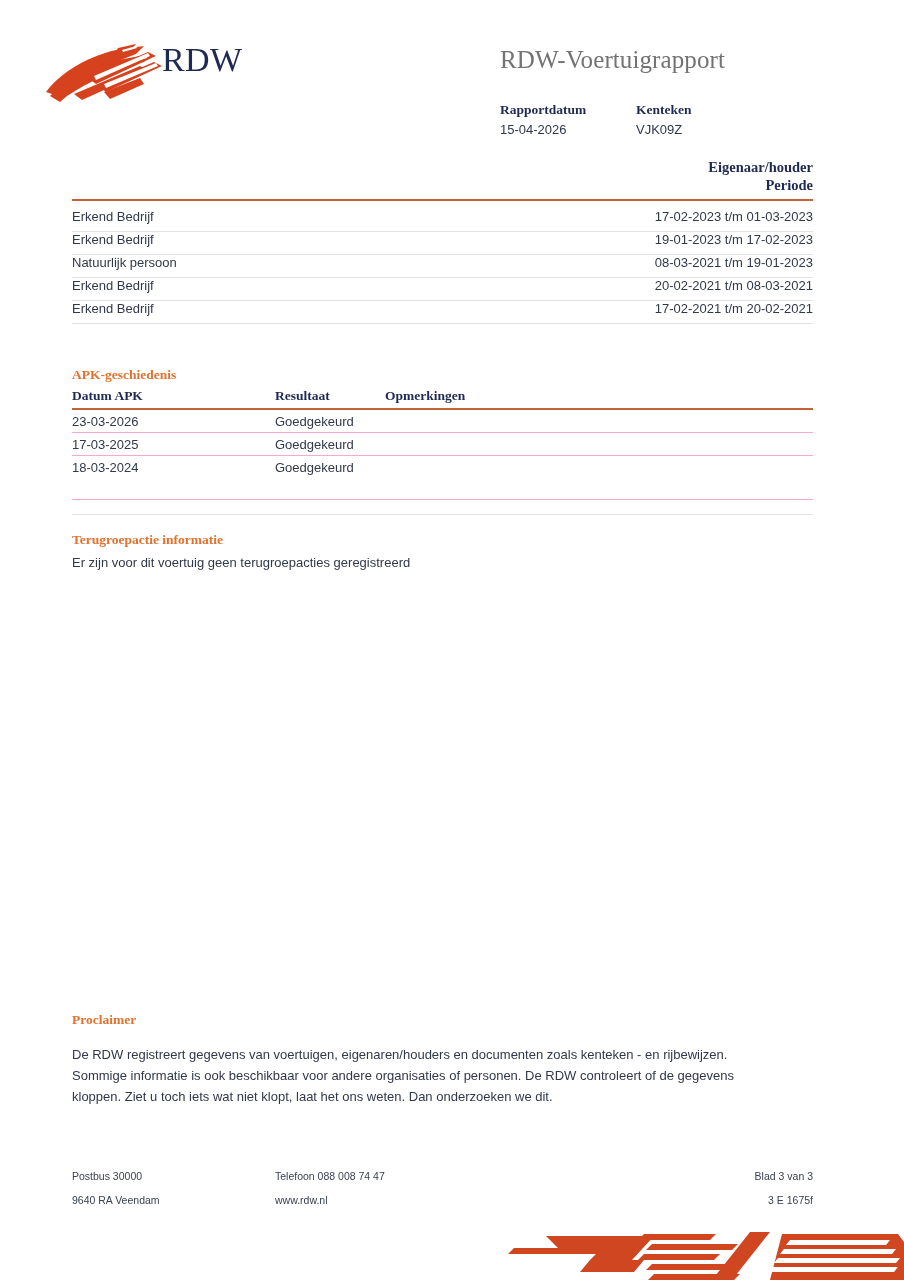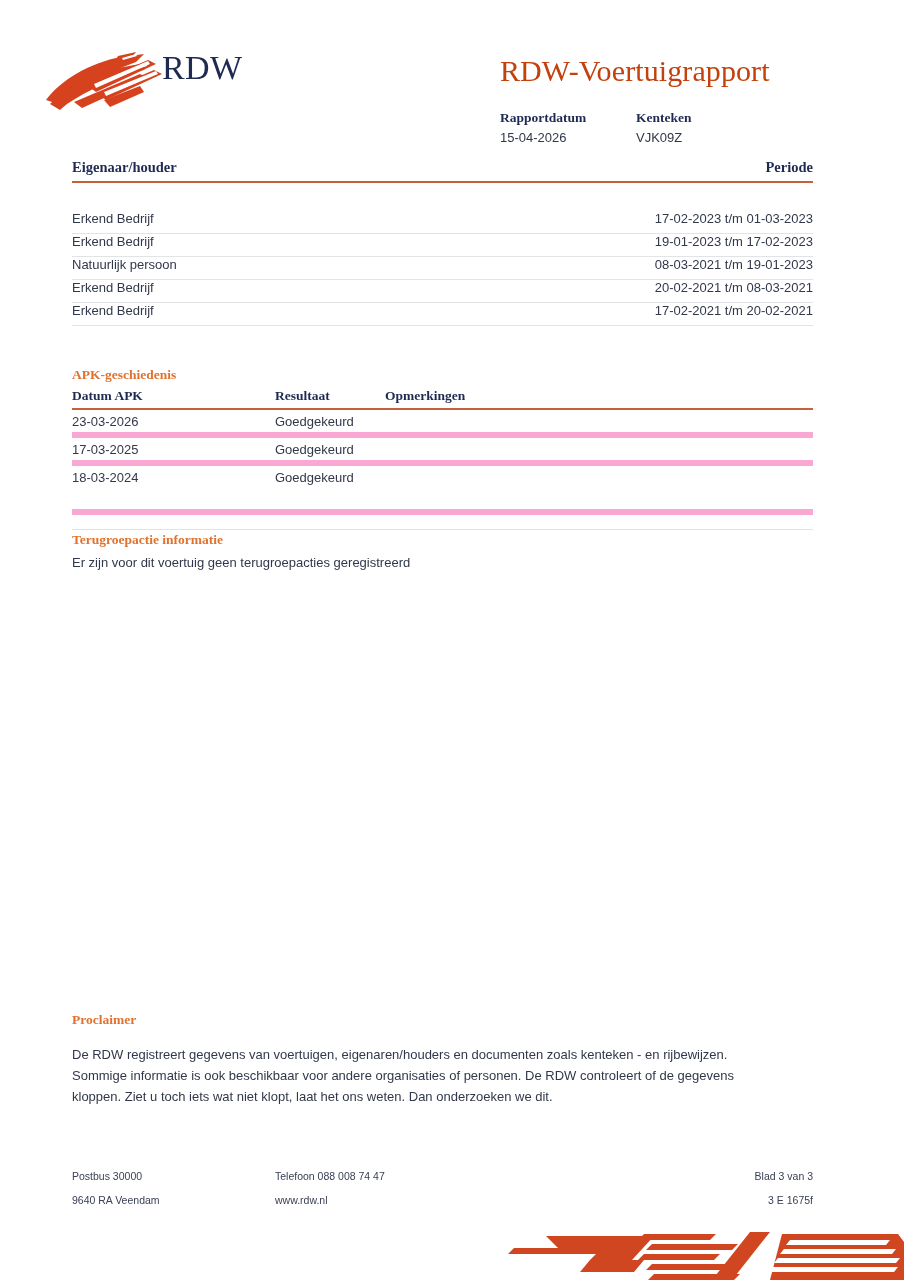--- a/index.html
+++ b/index.html
@@ -21,21 +21,21 @@
   .page {
     position: absolute;
     inset: 0;
     width: 904px;
     height: 1280px;
   }
 
   
   .header {
     position: absolute;
-    left: 0; top: 12px;
+    left: 0; top: 4px;
     width: 904px; height: 150px;
   }
   .logo-wrap {
     position: absolute;
     left: 44px; top: 36px;
     width: 250px; height: 62px;
   }
   .logo-mark {
     position: absolute;
     left: 0; top: 2px;
@@ -48,22 +48,22 @@
     font-size: 34px;
     letter-spacing: 0.4px;
     color: #1f2a52;
     line-height: 1;
   }
 
   .doc-title {
     position: absolute;
     left: 500px; top: 42px;
     font-family: "Liberation Serif", "DejaVu Serif", serif;
-    font-size: 30px;
-    color: #c2410c;
+    font-size: 25px;
+    color: #737373;
     letter-spacing: 0.1px;
     white-space: nowrap;
   }
 
   .meta {
     position: absolute;
     left: 500px; top: 98px;
     width: 360px;
   }
   .meta-col {
@@ -115,22 +115,23 @@
   .owner-sec {
     position: absolute;
     left: 72px; top: 158px;
     width: 741px;
   }
   .owner-head {
     display: flex;
     justify-content: space-between;
     align-items: flex-end;
     padding-bottom: 5px;
-  }
-  .owner-rows { margin-top: 28px; }
+    flex-direction: column;
+  }
+  .owner-rows { margin-top: 8px; }
   .owner-row {
     display: flex;
     justify-content: space-between;
     align-items: baseline;
     height: 22px;
     border-bottom: 1px solid #e2e3e7;
     font-size: 13px;
     color: #31384a;
   }
   .owner-row .who { white-space: nowrap; }
@@ -147,21 +148,21 @@
     position: relative;
     height: 20px;
     font-family: "Liberation Serif", "DejaVu Serif", serif;
     font-weight: bold;
     font-size: 13.5px;
     color: #1f2a52;
   }
   .apk-colhead span { position: absolute; top: 0; white-space: nowrap; }
   .apk-row {
     position: relative;
-    border-bottom: 6px solid #f9a8d4;
+    border-bottom: 1px solid #f9a8d4;
     font-size: 13px;
     color: #31384a;
     min-height: 22px;
   }
   .apk-row .c-date { position: absolute; left: 0px; top: 4px; white-space: nowrap; }
   .apk-row .c-res  { position: absolute; left: 203px; top: 4px; white-space: nowrap; }
   .apk-row .c-rem  { position: absolute; left: 313px; top: 4px; right: 10px; line-height: 21px; }
   .apk-row.tall { min-height: 43px; }
   .apk-row.spacer { min-height: 14px; border-bottom: 1px solid #e2e3e7; }
 

